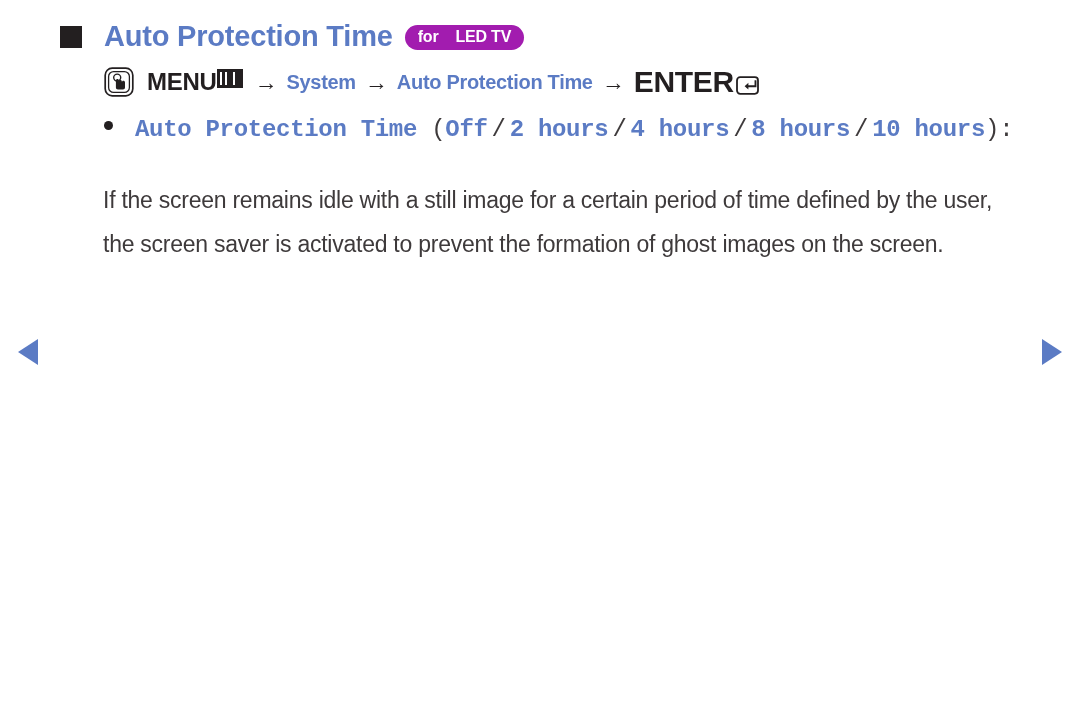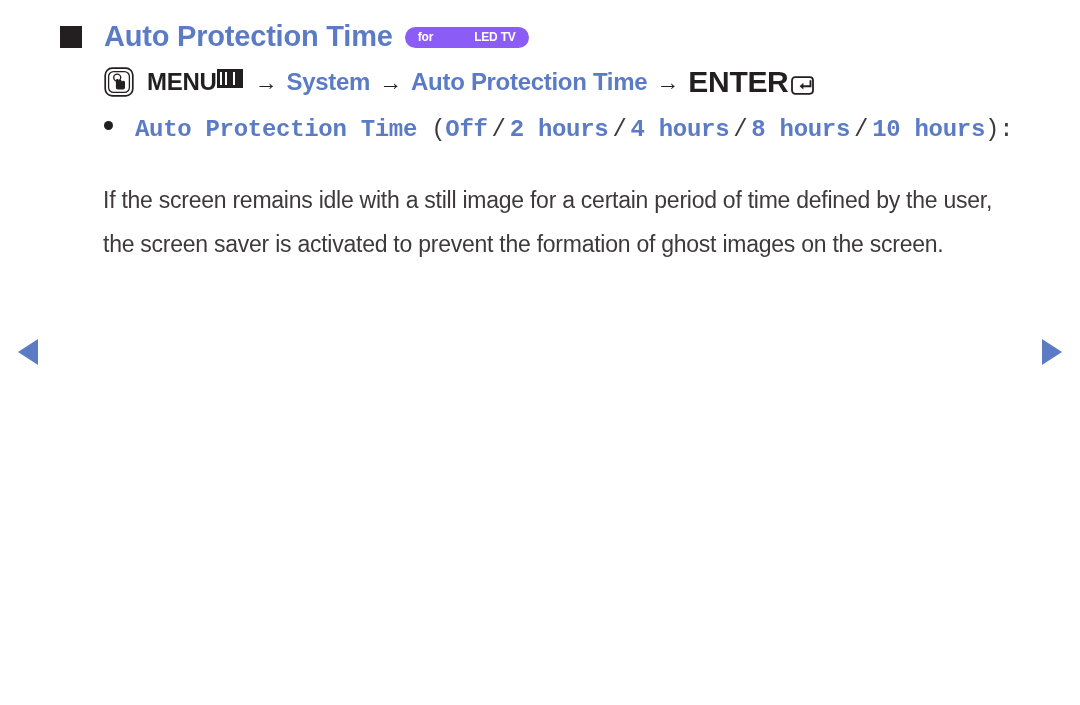--- a/index.html
+++ b/index.html
@@ -43,31 +43,30 @@
     font-weight: bold;
     color: #5b7bc4;
     letter-spacing: -0.2px;
     white-space: nowrap;
   }
   .badge {
     margin-left: 12px;
     display: inline-flex;
     align-items: center;
     justify-content: center;
-    background: #8b5cf6;
+    background: #a21caf;
     color: #ffffff;
     border-radius: 999px;
     padding: 3px 13px 4px 13px;
-    font-size: 12px;
+    font-size: 16px;
     font-weight: bold;
     letter-spacing: -0.2px;
     white-space: nowrap;
     position: relative;
     top: 1px;
-    gap: 24px;
   }
   .badge .badge-for { font-weight: bold; }
   .badge .badge-led { margin-left: 5px; padding-left: 12px; }
 
   
   .menu-row {
     position: absolute;
     left: 104px;
     top: 64px;
     display: flex;
@@ -121,21 +120,21 @@
   }
   .arrow-sep {
     color: #231f20;
     font-weight: normal;
     font-size: 23px;
     margin: 0 9px;
   }
   .menu-blue {
     color: #5b7bc4;
     font-weight: bold;
-    font-size: 24px;
+    font-size: 20px;
     letter-spacing: -0.3px;
   }
   .enter-word {
     color: #231f20;
     font-weight: bold;
     font-size: 30px;
     letter-spacing: -0.3px;
   }
   .enter-glyph {
     display: inline-block;

